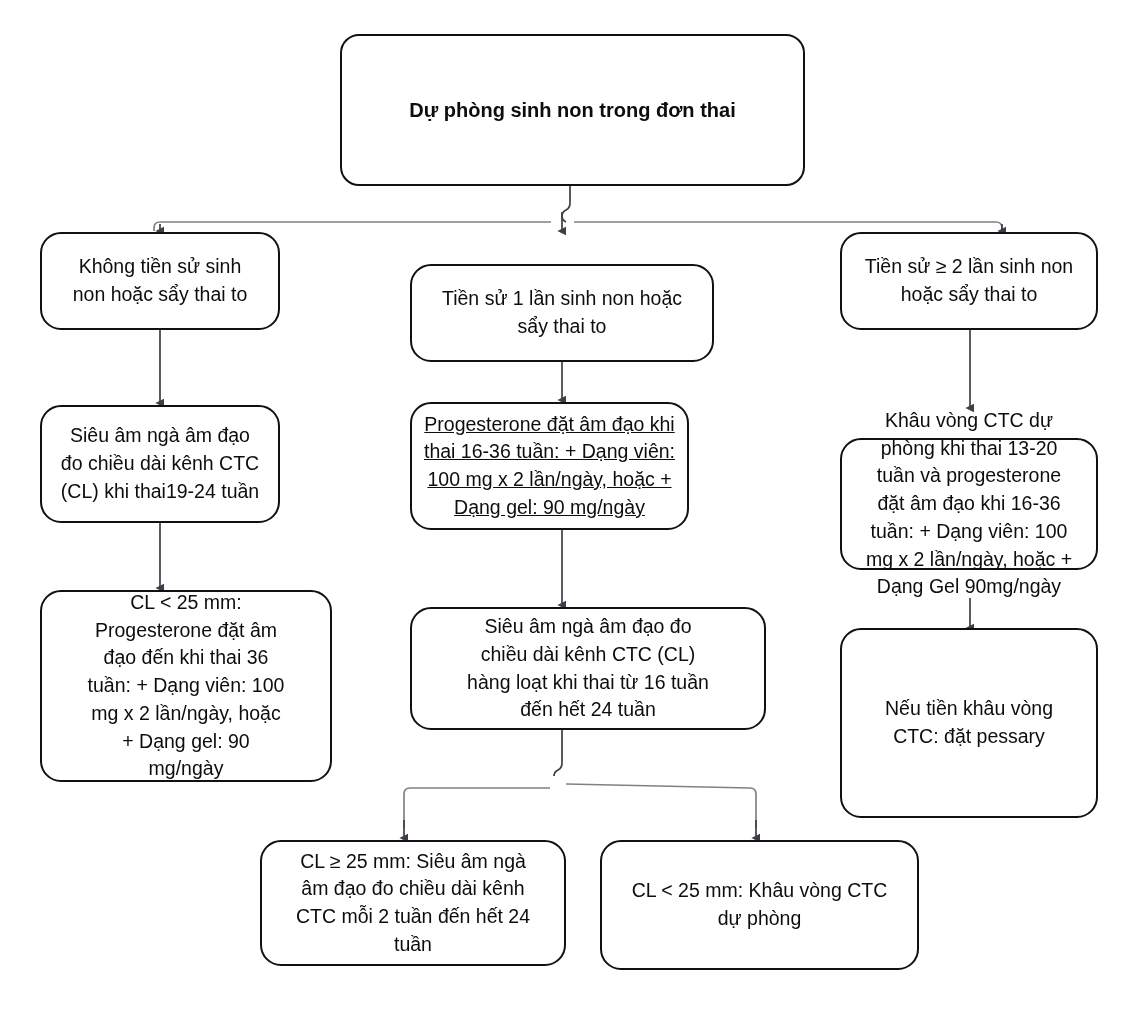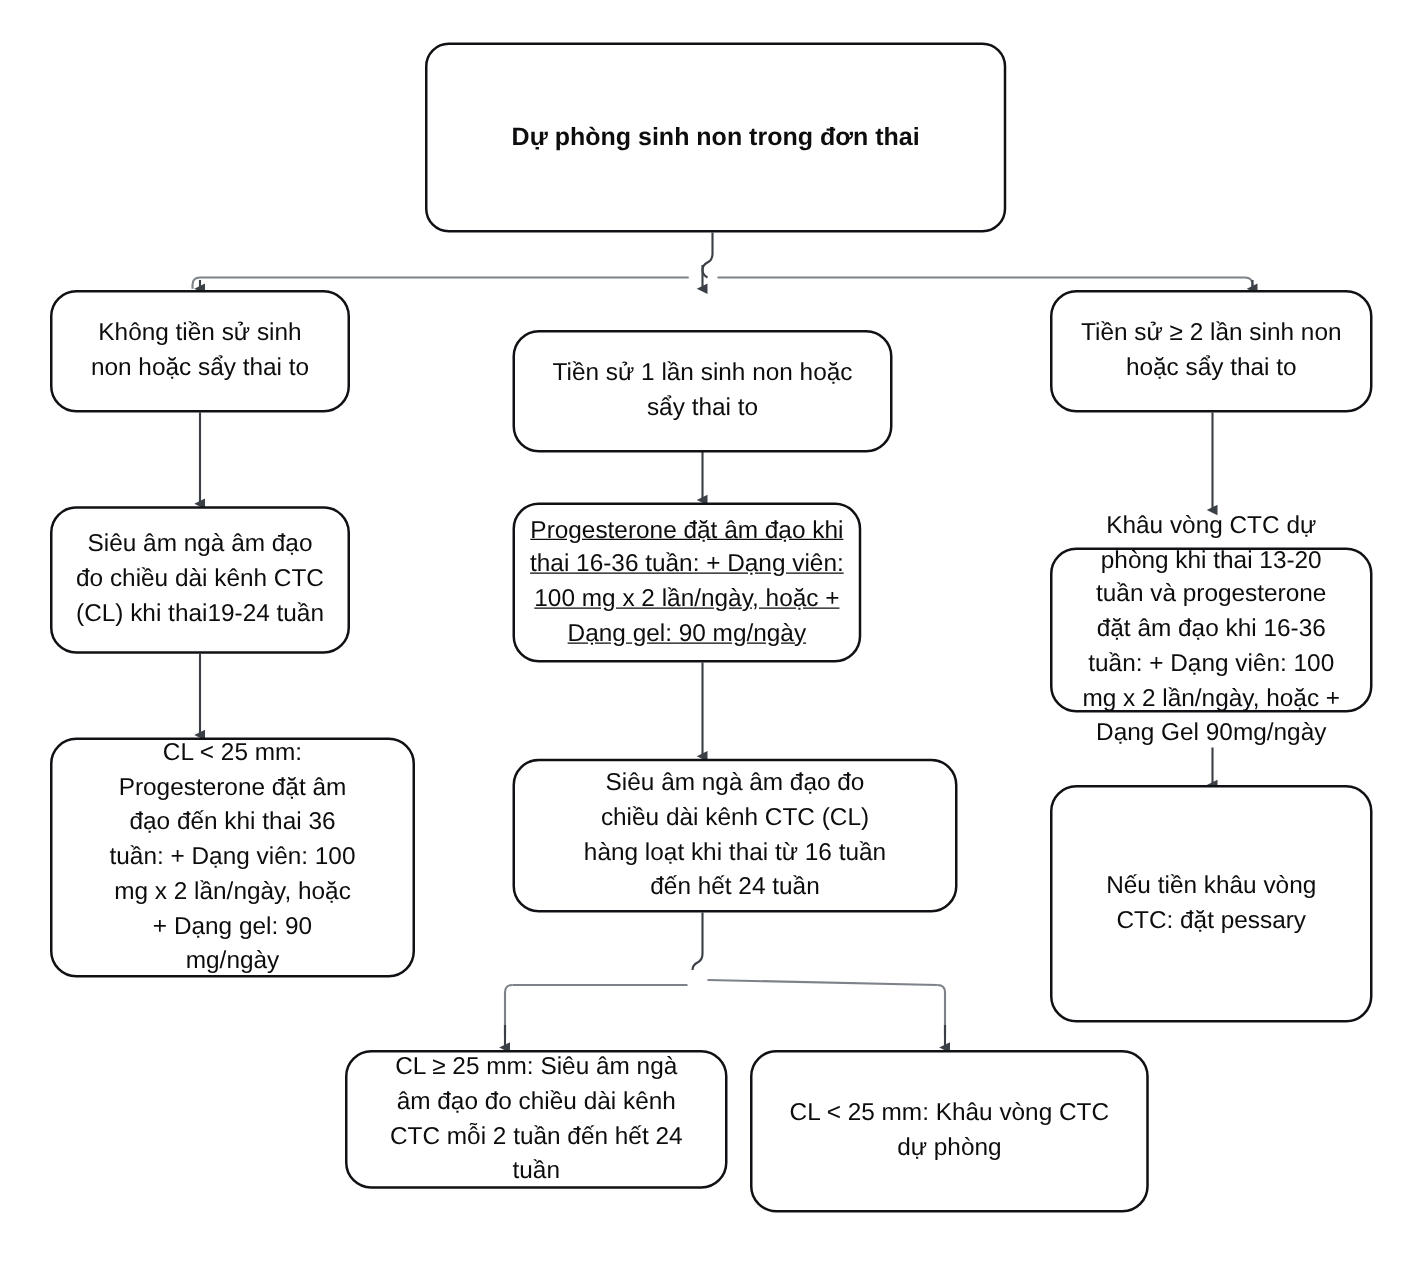--- a/index.html
+++ b/index.html
@@ -117,21 +117,21 @@
   <div class="node" style="left:410px; top:402px; width:279px; height:128px;text-decoration:underline;">Progesterone đặt âm đạo khi
 thai 16-36 tuần: + Dạng viên:
 100 mg x 2 lần/ngày, hoặc +
 Dạng gel: 90 mg/ngày</div>
 
   <div class="node" style="left:410px; top:607px; width:356px; height:123px;">Siêu âm ngà âm đạo đo
 chiều dài kênh CTC (CL)
 hàng loạt khi thai từ 16 tuần
 đến hết 24 tuần</div>
 
-  <div class="node" style="left:276px; top:840px; width:306px; height:111px;">CL ≥ 25 mm: Siêu âm ngà
+  <div class="node" style="left:260px; top:840px; width:306px; height:126px;">CL ≥ 25 mm: Siêu âm ngà
 âm đạo đo chiều dài kênh
 CTC mỗi 2 tuần đến hết 24
 tuần</div>
 
   <div class="node" style="left:600px; top:840px; width:319px; height:130px;">CL &lt; 25 mm: Khâu vòng CTC
 dự phòng</div>
 
   <div class="node" style="left:840px; top:232px; width:258px; height:98px;">Tiền sử ≥ 2 lần sinh non
 hoặc sẩy thai to</div>
 

